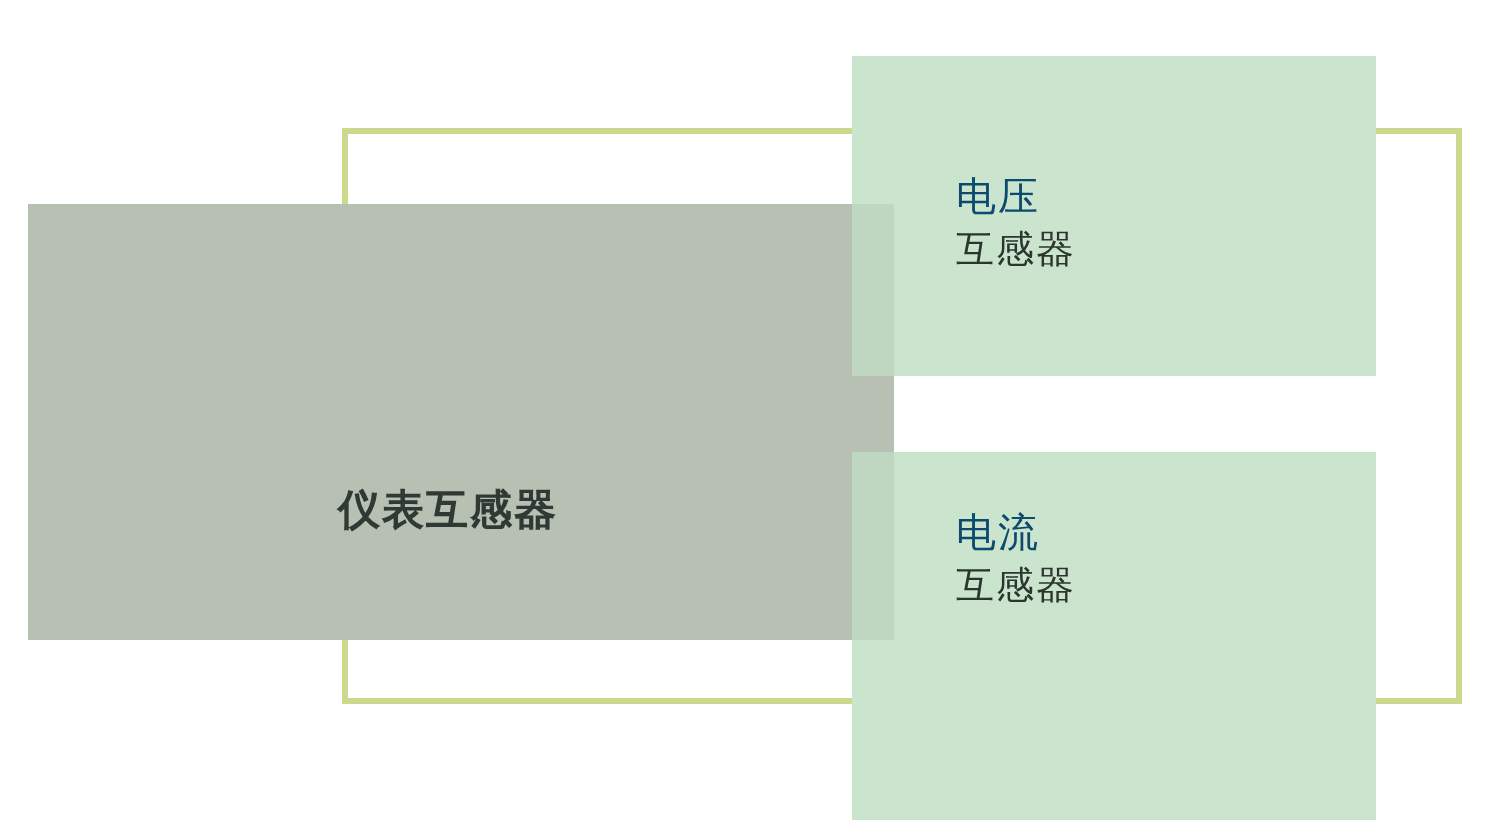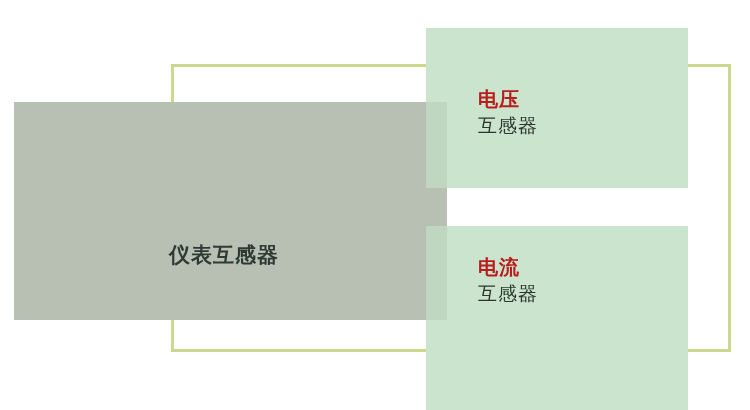--- a/index.html
+++ b/index.html
@@ -94,22 +94,22 @@
   .child-text {
     position: absolute;
     left: 52px;
     z-index: 4;
   }
   .child-block.upper .child-text { top: 58px; }
   .child-block.lower .child-text { top: 28px; }
 
   .child-title {
     font-size: 20px;
-    font-weight: bold;
-    color: #b91c1c;
+    font-weight: normal;
+    color: #0c4a6e;
     line-height: 1.35;
     letter-spacing: 1px;
     white-space: nowrap;
   }
   .child-sub {
     font-size: 19px;
     font-weight: normal;
     color: #2a362e;
     line-height: 1.4;
     letter-spacing: 1px;

